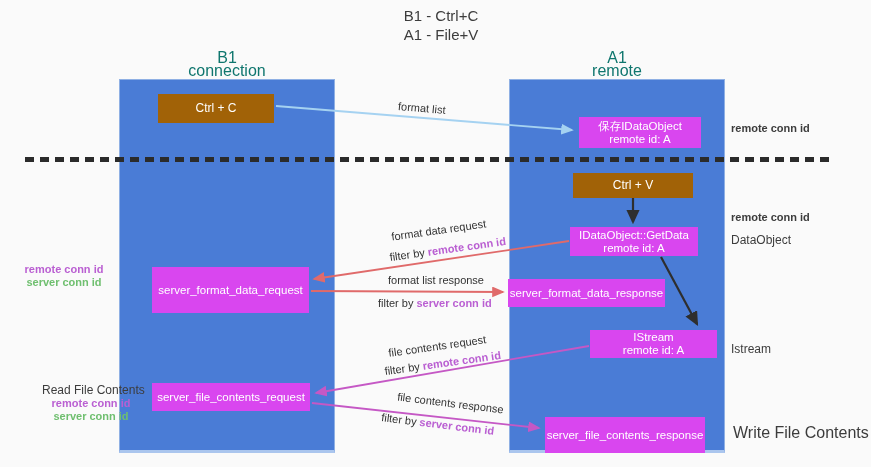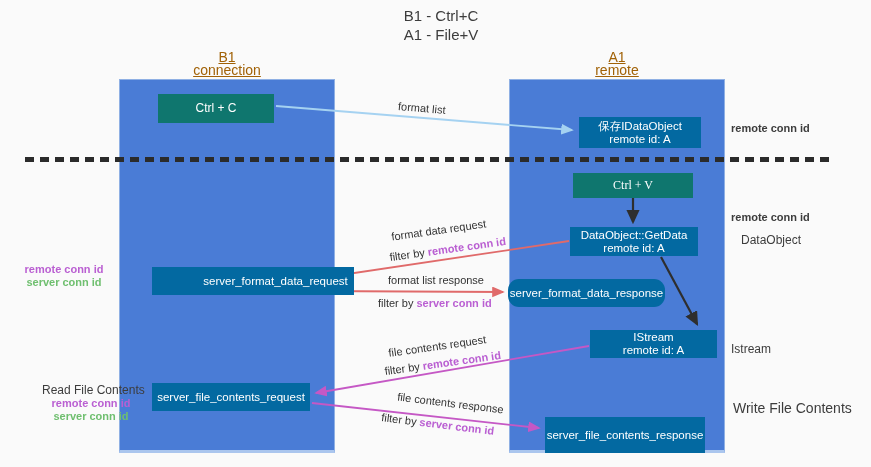--- a/index.html
+++ b/index.html
@@ -2,39 +2,39 @@
 <html><head>
 <meta charset="utf-8">
 <style>
   html,body{margin:0;padding:0;}
   .canvas{
     position:relative;width:871px;height:467px;background:#fafafa;
     font-family:"Liberation Sans","DejaVu Sans",sans-serif;overflow:hidden;color:#3c3c3c;
   }
   .title{position:absolute;top:6px;left:8px;width:866px;text-align:center;
     font-size:15px;line-height:19px;color:#3c3c3c;}
-  .col-header{position:absolute;text-align:center;font-size:14px;line-height:13px;color:#a16207;text-decoration:underline;}
+  .col-header{position:absolute;text-align:center;font-size:16px;line-height:13px;color:#0f766e;}
   .hdr-left{left:119px;top:51px;width:216px;}
   .hdr-right{left:509px;top:51px;width:216px;}
   .col{position:absolute;top:79px;width:214px;height:370px;background:#4a7cd6;
     border:1px solid #8fb0e4;border-bottom:3px solid #abc6ee;}
   .col-left{left:119px;}
   .col-right{left:509px;}
   .dashed{position:absolute;left:25px;top:157px;width:810px;height:5px;
     background:repeating-linear-gradient(90deg,#2b2b2b 0 9px,rgba(0,0,0,0) 9px 15px);}
   .node{position:absolute;display:flex;flex-direction:column;align-items:center;
     justify-content:center;color:#fff;font-size:11.5px;line-height:13px;text-align:center;}
-  .orange{background:#0369a1;}
-  .green{background:#0f766e;font-size:12px;}
+  .orange{background:#d946ef;}
+  .green{background:#a16207;font-size:12px;}
   .n-ctrlc{left:158px;top:94px;width:116px;height:29px;}
   .n-saveido{left:579px;top:117px;width:122px;height:31px;}
-  .n-ctrlv{left:573px;top:173px;width:120px;height:25px;font-family:Liberation Serif, serif;}
+  .n-ctrlv{left:573px;top:173px;width:120px;height:25px;}
   .n-getdata{left:570px;top:227px;width:128px;height:29px;}
-  .n-sfdreq{left:152px;top:267px;width:157px;height:28px;padding-left:45px;}
-  .n-sfdresp{left:508px;top:279px;width:157px;height:28px;border-radius:11px;}
+  .n-sfdreq{left:152px;top:267px;width:157px;height:46px;}
+  .n-sfdresp{left:508px;top:279px;width:157px;height:28px;}
   .n-istream{left:590px;top:330px;width:127px;height:28px;}
   .n-sfcreq{left:152px;top:383px;width:158px;height:28px;}
   .n-sfcresp{left:545px;top:417px;width:160px;height:36px;}
   .elabel{position:absolute;font-size:11px;color:#333;white-space:nowrap;}
   .rot-up{transform:rotate(-8deg);}
   .rot-dn{transform:rotate(7deg);}
   .rot-fl{transform:rotate(5deg);}
   .purple{color:#ba5fd2;font-weight:bold;}
   .greentxt{color:#6fbf6f;font-weight:bold;}
   .side{position:absolute;font-size:11.5px;color:#3c3c3c;white-space:nowrap;}
@@ -94,21 +94,21 @@
     <span>Ctrl + C</span>
   </div>
   <div class="node orange n-saveido">
     <span>保存IDataObject</span>
     <span>remote id: A</span>
   </div>
   <div class="node green n-ctrlv">
     <span>Ctrl + V</span>
   </div>
   <div class="node orange n-getdata">
-    <span>DataObject::GetData</span>
+    <span>IDataObject::GetData</span>
     <span>remote id: A</span>
   </div>
   <div class="node orange n-sfdreq">
     <span>server_format_data_request</span>
   </div>
   <div class="node orange n-sfdresp">
     <span>server_format_data_response</span>
   </div>
   <div class="node orange n-istream">
     <span>IStream</span>
@@ -138,23 +138,23 @@
     <span class="pre">filter by</span><span class="purple">remote conn id</span>
   </div>
 
   <div class="elabel rot-dn" style="left:397px;top:397px;">file contents response</div>
   <div class="elabel rot-dn mixed" style="left:381px;top:418px;">
     <span class="pre">filter by</span><span class="purple">server conn id</span>
   </div>
 
   <div class="side purple side-bold" style="left:731px;top:122px;">remote conn id</div>
   <div class="side purple side-bold" style="left:731px;top:211px;">remote conn id</div>
-  <div class="side" style="left:731px;top:233px;font-size:12px;margin-left:10px;">DataObject</div>
+  <div class="side" style="left:731px;top:233px;font-size:12px;">DataObject</div>
   <div class="side" style="left:731px;top:342px;font-size:12px;">Istream</div>
-  <div class="side" style="left:733px;top:400px;font-size:14px;">Write File Contents</div>
+  <div class="side" style="left:733px;top:424px;font-size:16px;">Write File Contents</div>
 
   <div class="side side-bold" style="left:18px;top:263px;width:92px;">
     <div class="purple">remote conn id</div>
     <div class="greentxt">server conn id</div>
   </div>
   <div class="side" style="left:22px;top:383px;width:98px;text-align:center;margin-left:20px;">
     <div style="font-size:12px;">Read File Contents</div>
     <div class="purple side-bold">remote conn id</div>
     <div class="greentxt side-bold">server conn id</div>
   </div>

